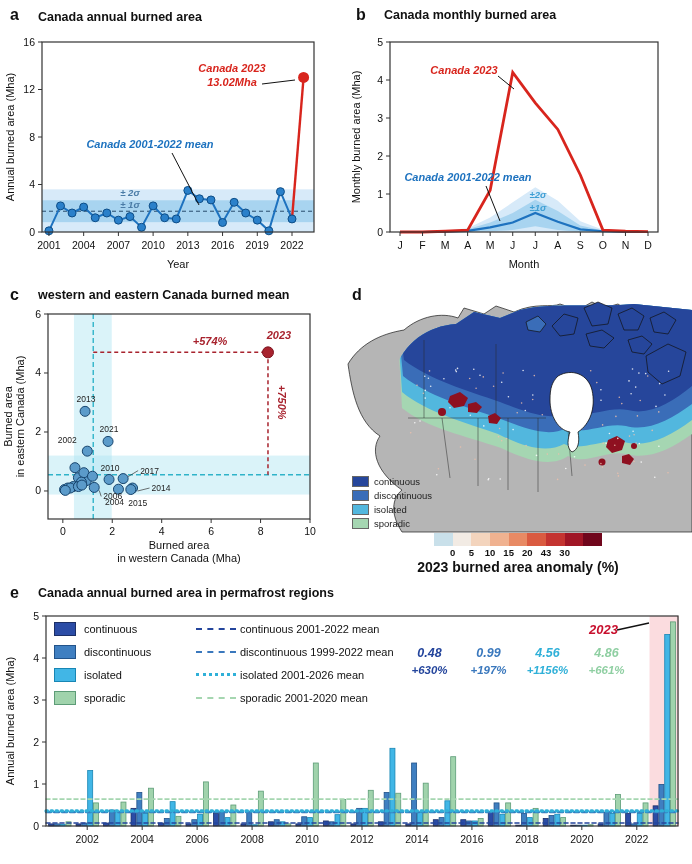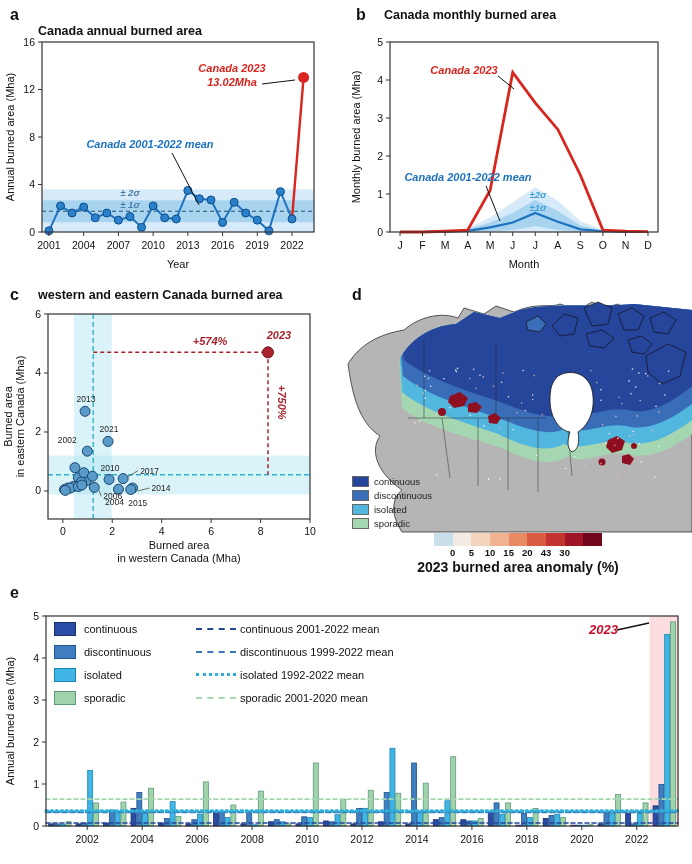--- a/index.html
+++ b/index.html
@@ -48,27 +48,28 @@
   .zone-disc{fill:var(--c-disc);}
   .zone-iso{fill:var(--c-iso);}
   .zone-spor{fill:var(--c-spor);}
 </style>
 </head>
 <body>
 
 <div class="figure">
 
   <span class="pletter" style="left:10px;top:6px;">a</span>
-  <span class="ptitle" style="left:38px;top:24px;">Canada annual burned area</span>
+  <span class="ptitle" style="left:38px;top:10px;">Canada annual burned area</span>
   <span class="pletter" style="left:356px;top:6px;">b</span>
   <span class="ptitle" style="left:384px;top:8px;">Canada monthly burned area</span>
   <span class="pletter" style="left:10px;top:286px;">c</span>
-  <span class="ptitle" style="left:38px;top:288px;">western and eastern Canada burned area</span>
+  <span class="ptitle" style="left:38px;top:288px;">western and eastern Canada burned mean</span>
   <span class="pletter" style="left:352px;top:286px;">d</span>
   <span class="pletter" style="left:10px;top:584px;">e</span>
+  <span class="ptitle" style="left:38px;top:586px;">Canada annual burned area in permafrost regions</span>
 
   <svg id="chart-a" style="left:2px;top:26px;" width="340" height="252">
       <rect x="40" y="163.36875" width="272" height="42.631249999999994" fill="#d7eaf9"></rect>
       <rect x="40" y="174.29375" width="272" height="21.850000000000023" fill="#a8d4f0"></rect>
       <line x1="40" x2="312" y1="185.21875" y2="185.21875" stroke="#274b6d" stroke-width="1" stroke-dasharray="4 3"></line>
       <polyline points="46.94468085106278,204.8125 58.51914893616916,179.875 70.09361702127555,187 81.66808510638194,181.0625 93.2425531914883,191.75 104.81702127659469,187 116.39148936170108,194.125 127.96595744680747,190.5625 139.54042553191385,201.25 151.11489361702024,179.875 162.68936170212663,191.75 174.263829787233,192.9375 185.83829787233935,164.4375 197.41276595744577,172.75 208.98723404255213,173.9375 220.56170212765855,196.5 232.1361702127649,176.3125 243.71063829787127,187 255.2851063829777,194.125 266.859574468084,204.8125 278.43404255319047,165.625 290.0085106382968,192.9375" fill="none" stroke="#1d72bf" stroke-width="2"></polyline>
       <line x1="290.0085106382968" y1="192.9375" x2="301.5829787234032" y2="51.38750000000002" stroke="#d8251d" stroke-width="2.4"></line>
       <circle cx="46.94468085106278" cy="204.8125" r="4" fill="#2a80ca" stroke="#0d4d87" stroke-width="1"></circle>
       <circle cx="58.51914893616916" cy="179.875" r="4" fill="#2a80ca" stroke="#0d4d87" stroke-width="1"></circle>
       <circle cx="70.09361702127555" cy="187" r="4" fill="#2a80ca" stroke="#0d4d87" stroke-width="1"></circle>
@@ -581,23 +582,41 @@
       <div class="eleg-row">
         <span class="eleg-swatch" style="background: rgb(63, 127, 193); border: 1px solid rgb(34, 83, 138);"></span>
         <span class="eleg-label">discontinuous</span>
         <span class="eleg-dash" style="border-top: 2.5px dashed rgb(58, 120, 189);"></span>
         <span class="eleg-mean">discontinuous 1999-2022 mean</span>
       </div>
       <div class="eleg-row">
         <span class="eleg-swatch" style="background: rgb(65, 182, 230); border: 1px solid rgb(24, 134, 180);"></span>
         <span class="eleg-label">isolated</span>
         <span class="eleg-dash" style="border-top: 3px dotted rgb(47, 176, 216);"></span>
-        <span class="eleg-mean">isolated 1992-2022 mean</span>
+        <span class="eleg-mean">isolated 2001-2026 mean</span>
       </div>
       <div class="eleg-row">
         <span class="eleg-swatch" style="background: rgb(160, 211, 172); border: 1px solid rgb(93, 156, 119);"></span>
         <span class="eleg-label">sporadic</span>
         <span class="eleg-dash" style="border-top: 2px dashed rgb(165, 214, 176);"></span>
         <span class="eleg-mean">sporadic 2001-2020 mean</span>
       </div>
     </div>
+  <div id="ann-e">
+      <div class="ann-col">
+        <div class="ann-val" style="color: rgb(36, 69, 156);">0.48</div>
+        <div class="ann-pct" style="color: rgb(36, 69, 156);">+630%</div>
+      </div>
+      <div class="ann-col">
+        <div class="ann-val" style="color: rgb(58, 120, 189);">0.99</div>
+        <div class="ann-pct" style="color: rgb(58, 120, 189);">+197%</div>
+      </div>
+      <div class="ann-col">
+        <div class="ann-val" style="color: rgb(47, 176, 216);">4.56</div>
+        <div class="ann-pct" style="color: rgb(47, 176, 216);">+1156%</div>
+      </div>
+      <div class="ann-col">
+        <div class="ann-val" style="color: rgb(143, 207, 162);">4.86</div>
+        <div class="ann-pct" style="color: rgb(143, 207, 162);">+661%</div>
+      </div>
+    </div>
   <div id="e-2023-label">2023</div>
 </div>
 
 </body></html>

